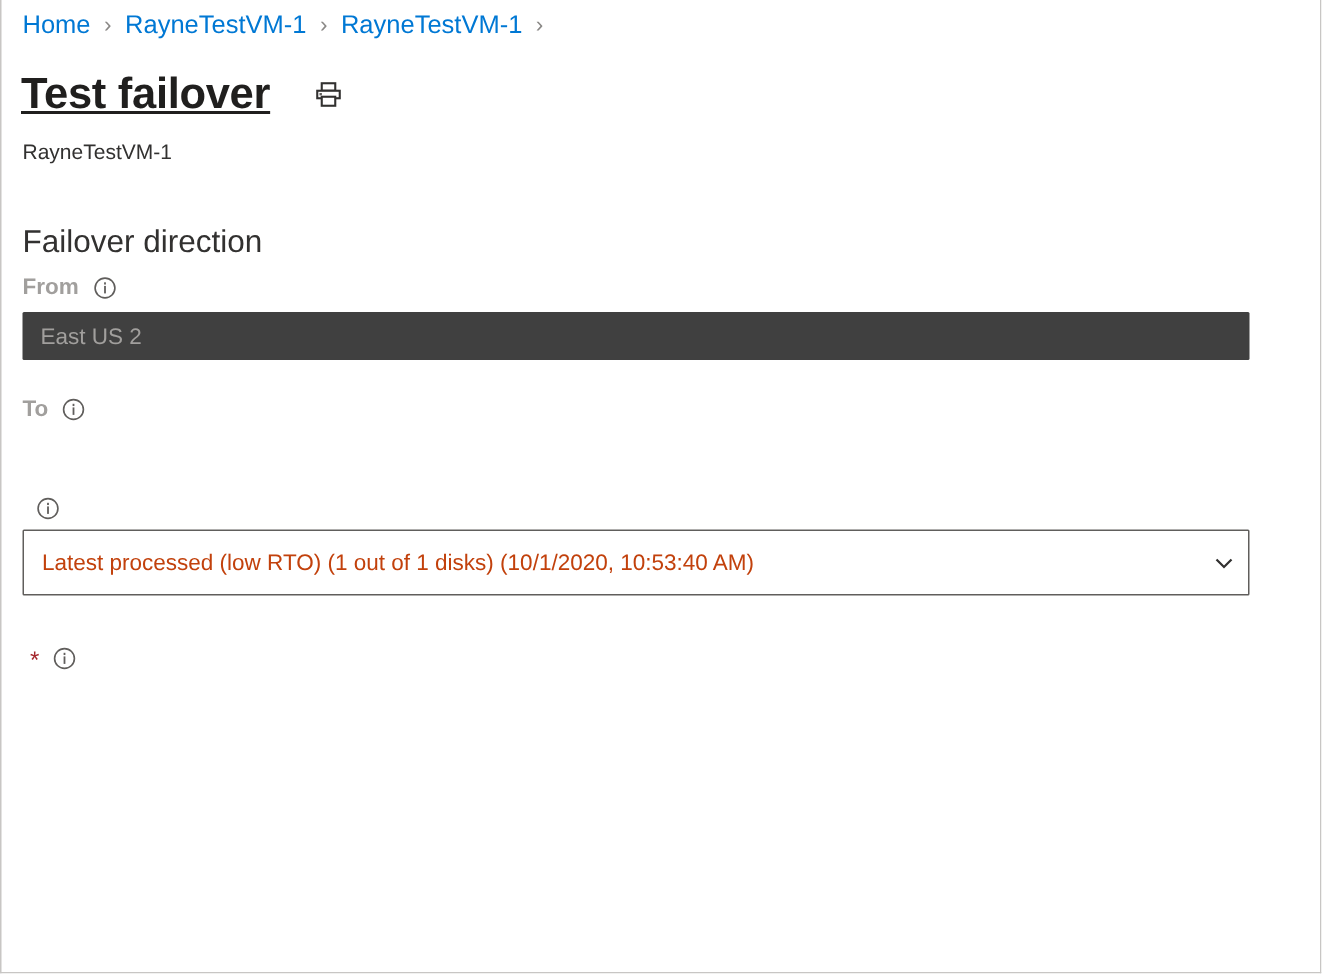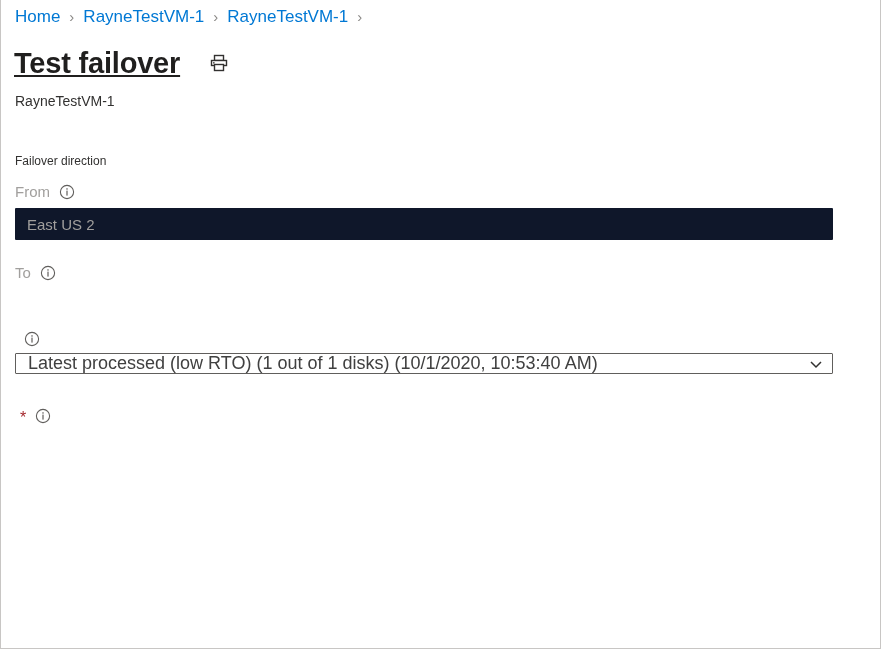--- a/index.html
+++ b/index.html
@@ -86,76 +86,76 @@
   }
 
   
   .content {
     position: absolute;
     left: 14px;
     top: 150px;
     width: 818px;
   }
   .section-heading {
-    font-size: 12px;
+    font-size: 21px;
     font-weight: 400;
     color: #323130;
     margin: 0 0 8px 0;
     line-height: 23px;
   }
   .field-label {
     display: flex;
     align-items: center;
     font-size: 15px;
     line-height: 21px;
     margin-bottom: 6px;
     color: #323130;
   }
-  .field-label.disabled { color: #a19f9d; }
+  .field-label.disabled { color: #a19f9d; font-weight: bold; }
   .label-text { white-space: nowrap; }
   .req-star {
     color: #a4262c;
     margin-left: 5px;
     font-size: 16px;
     line-height: 16px;
     position: relative;
     top: 2px;
   }
   .info-icon {
     display: inline-flex;
     margin-left: 9px;
     width: 16px;
     height: 16px;
     align-items: center;
     justify-content: center;
     cursor: pointer;
   }
   .readonly-field {
     height: 32px;
-    background: #0f172a;
+    background: #404040;
     border: none;
     display: flex;
     align-items: center;
     padding: 0 12px;
     font-size: 15px;
     color: #a19f9d;
     box-sizing: border-box;
     border-radius: 1px;
     text-align: center;
   }
   .dropdown {
     position: relative;
-    height: 21px;
+    height: 44px;
     background: #ffffff;
     border: 1px solid #605e5c;
     display: flex;
     align-items: center;
     padding: 0 32px 0 12px;
-    font-size: 18px;
-    color: #404040;
+    font-size: 15px;
+    color: #c2410c;
     box-sizing: border-box;
     cursor: pointer;
     border-radius: 1px;
   }
   .chevron {
     position: absolute;
     right: 9px;
     top: 50%;
     transform: translateY(-50%);
     width: 14px;

